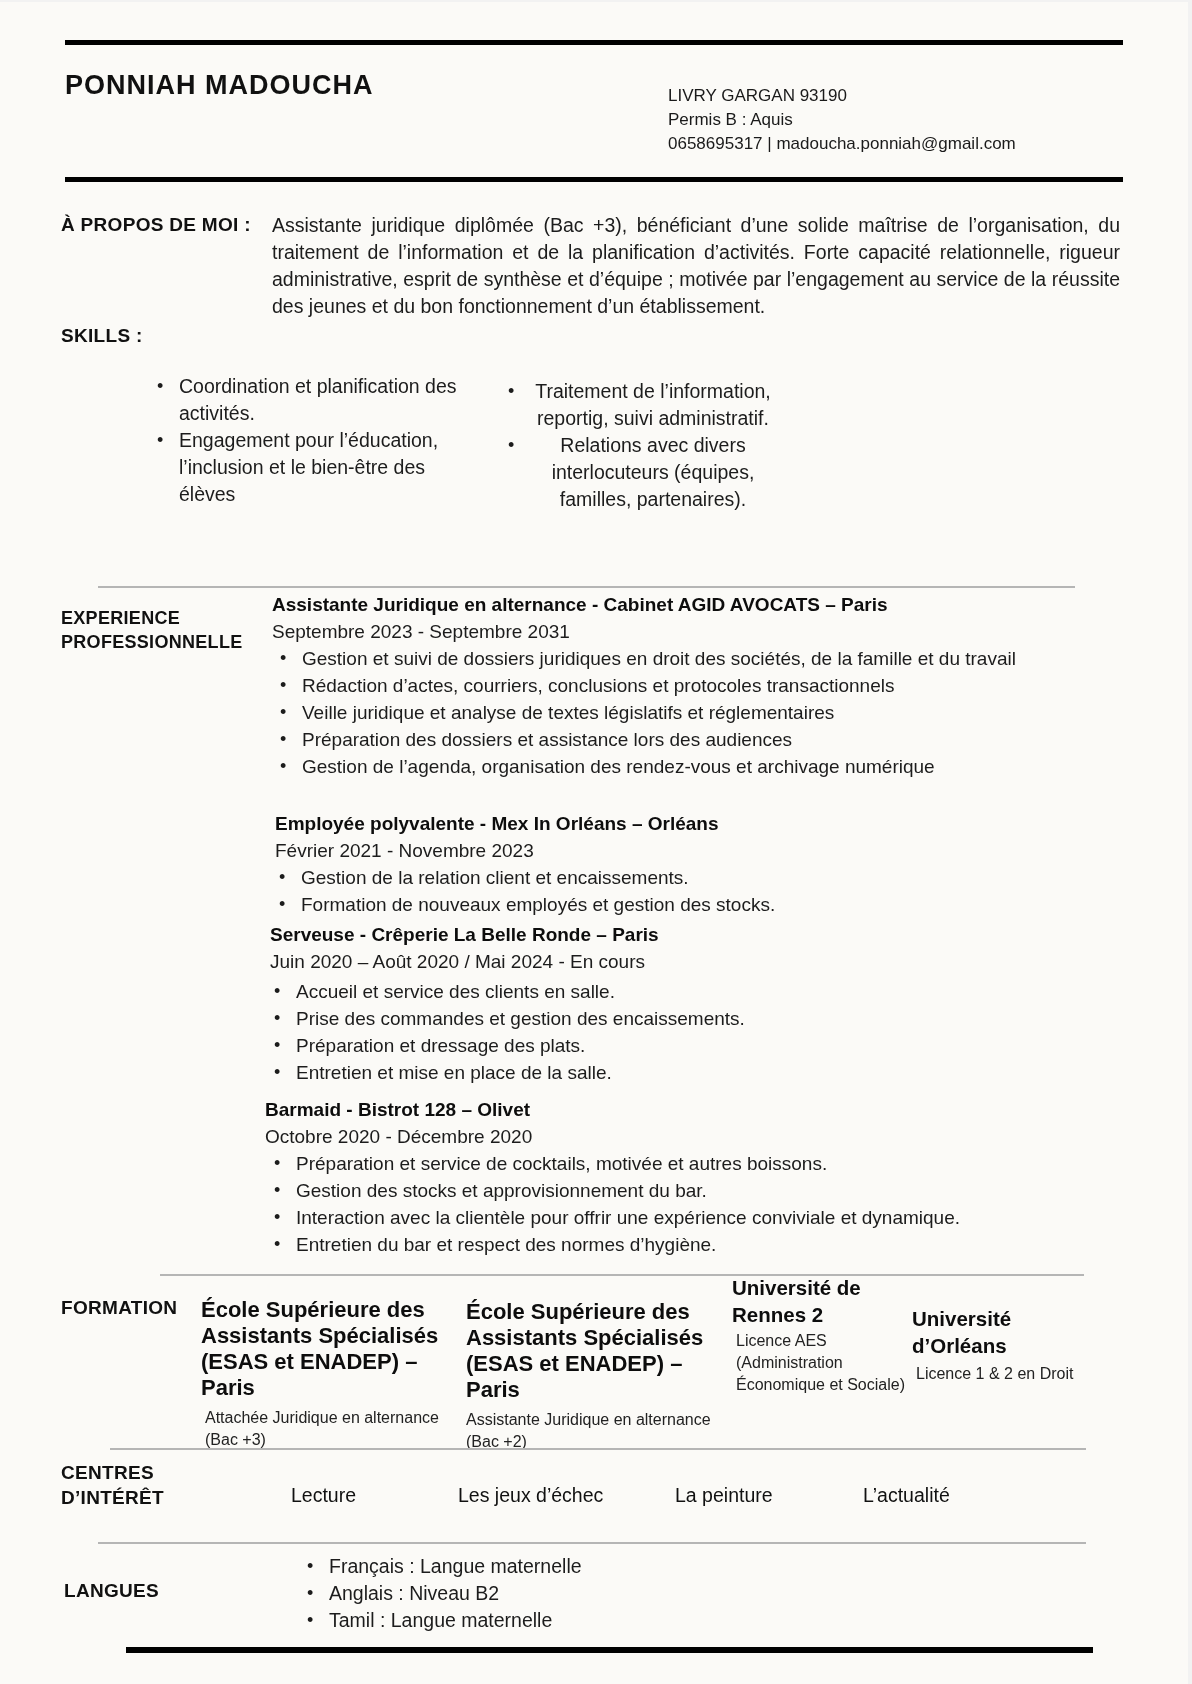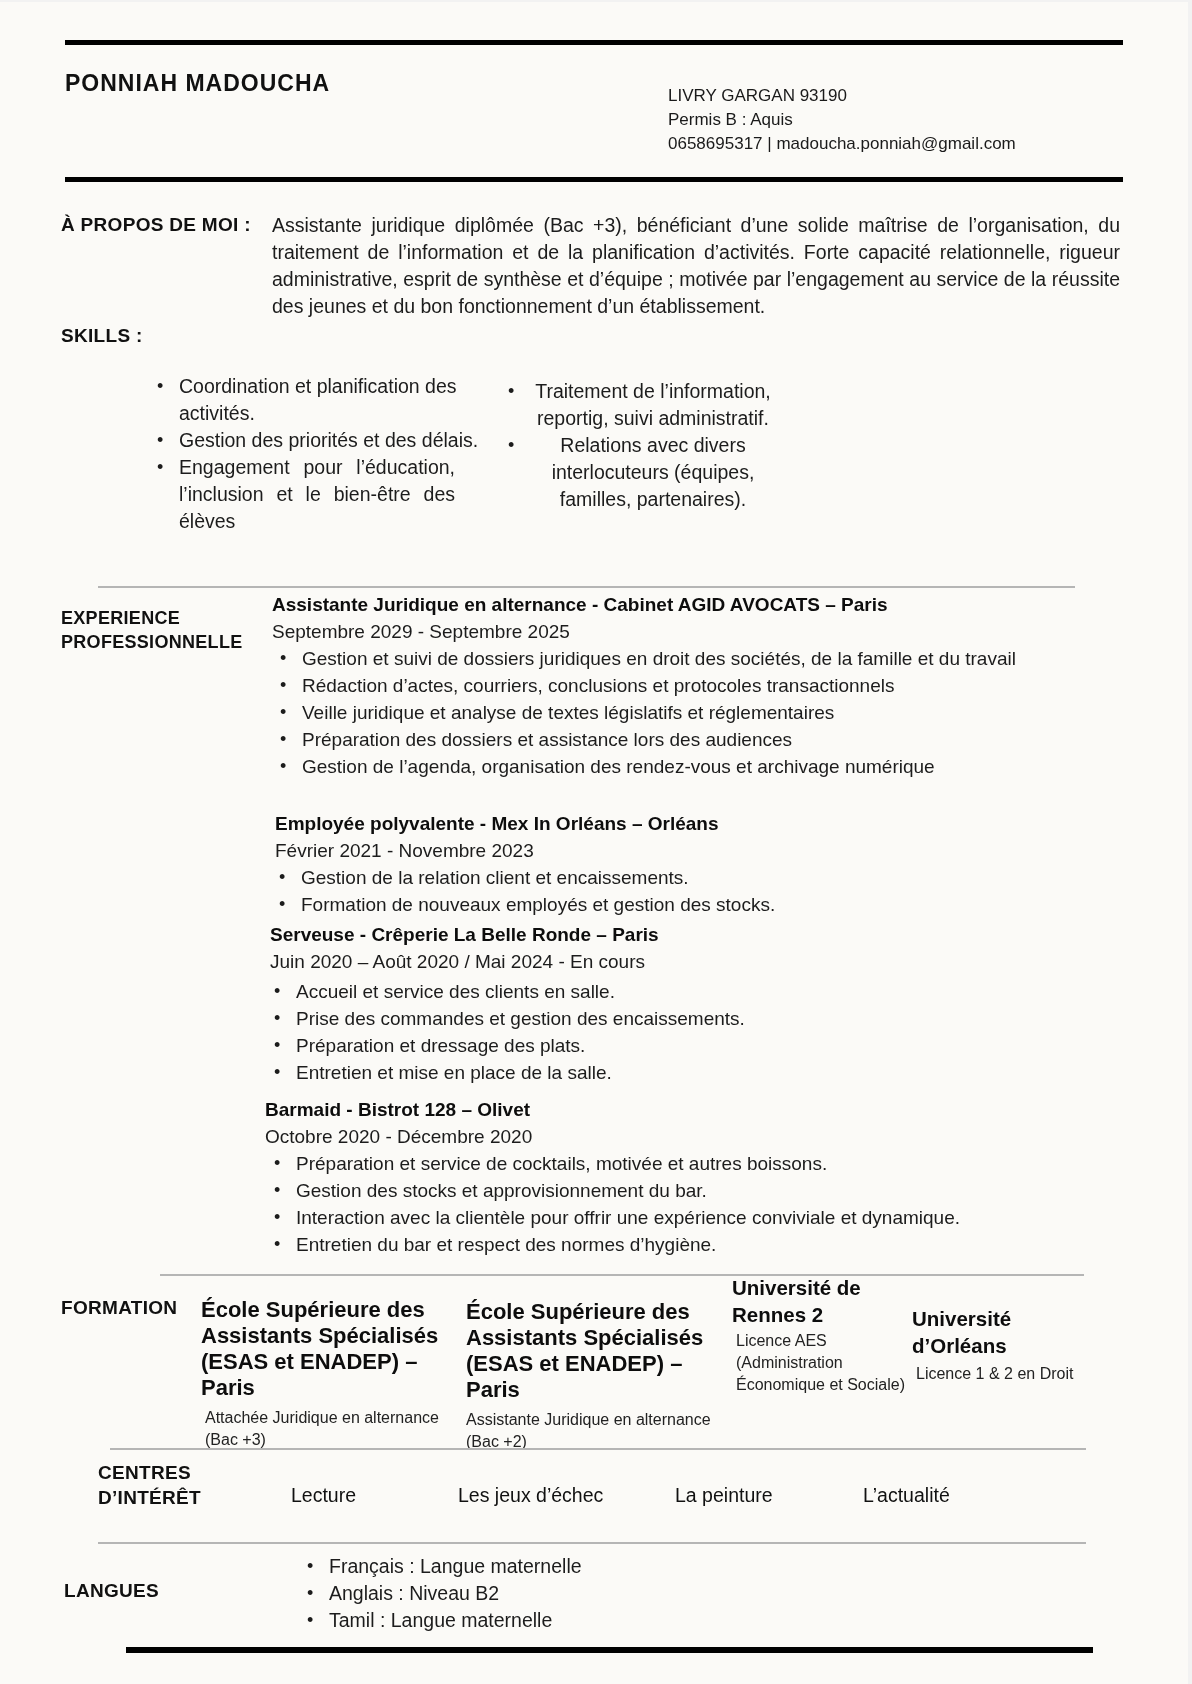--- a/index.html
+++ b/index.html
@@ -8,21 +8,21 @@
     background:#f2f2f2;
     font-family:"Liberation Sans", sans-serif; color:#111;
   }
   .page {
     position:absolute; left:0; top:2px; width:1188px; height:1682px;
     background:#fbfaf7;
   }
   .abs { position:absolute; }
   .rule-thick { position:absolute; height:5px; background:#000; }
   .rule-thin { position:absolute; height:2px; background:#b5b5b5; }
-  .name { left:65px; top:68px; font-size:23px; font-weight:bold; letter-spacing:1px; }
+  .name { left:65px; top:68px; font-size:27px; font-weight:bold; letter-spacing:1px; }
   .contact { left:668px; top:82px; font-size:17px; line-height:24px; color:#1a1a1a; }
   .section-label { font-weight:bold; font-size:18.5px; letter-spacing:0.3px; color:#111; }
   .about-label { left:61px; top:212px; font-size:19px; }
   .about-text { left:272px; top:210px; width:848px; font-size:19.5px; line-height:27px; text-align:justify; color:#1c1c1c; }
   .skills-label { left:61px; top:323px; font-size:19px; }
   ul { margin:0; padding:0; list-style:none; }
   li.bullet { position:relative; padding-left:24px; }
   li.bullet::before { content:"•"; position:absolute; left:2px; top:0; font-size:18px; }
   .skills-col { font-size:19.5px; line-height:27px; color:#1c1c1c; }
   .skills-col-1 { left:155px; top:371px; width:325px; }
@@ -42,21 +42,21 @@
   .edu { position:absolute; }
   .edu-school { font-weight:bold; font-size:22px; line-height:26px; color:#0d0d0d; }
   .edu-degree { font-size:16px; line-height:22px; color:#222; margin-top:6px; padding-left:4px; }
   .edu1 { left:201px; top:1295px; width:260px; }
   .edu2 { left:466px; top:1297px; width:260px; }
   .edu3 { left:732px; top:1272px; width:190px; }
   .edu3 .edu-school, .edu4 .edu-school { font-size:20.5px; line-height:27px; }
   .edu3 .edu-degree { margin-top:2px; }
   .edu4 { left:912px; top:1303px; width:200px; }
   .edu4 .edu-degree { margin-top:4px; }
-  .interests-label { left:61px; top:1458px; font-size:19px; line-height:25px;margin-left:37px; }
+  .interests-label { left:61px; top:1458px; font-size:19px; line-height:25px; }
   .interest { position:absolute; top:1482px; font-weight:normal; font-size:19.5px; color:#111; }
   .i1 { left:291px; } .i2 { left:458px; } .i3 { left:675px; } .i4 { left:863px; }
   .langues-label { left:64px; top:1578px; font-size:19px; }
   .langues-list { left:305px; top:1551px; font-size:19.5px; line-height:27px; color:#1c1c1c; }
 </style>
 </head>
 <body>
 
 <div class="page">
 
@@ -71,35 +71,34 @@
   </div>
 
   <div class="rule-thick" style="left:65px; top:175px; width:1058px;"></div>
 
   <div class="abs section-label about-label">À PROPOS DE MOI :</div>
   <div class="abs about-text">Assistante juridique diplômée (Bac +3), bénéficiant d’une solide maîtrise de l’organisation, du traitement de l’information et de la planification d’activités. Forte capacité relationnelle, rigueur administrative, esprit de synthèse et d’équipe ; motivée par l’engagement au service de la réussite des jeunes et du bon fonctionnement d’un établissement.</div>
 
   <div class="abs section-label skills-label">SKILLS :</div>
   <ul class="abs skills-col skills-col-1">
     <li class="bullet">Coordination et planification des activités.</li>
-    <li class="bullet">Gestion des priorités et des délais.</li>
     <li class="bullet">Engagement pour l’éducation, l’inclusion et le bien-être des élèves</li>
   </ul>
   <ul class="abs skills-col skills-col-2">
     <li class="bullet">Traitement de l’information, reportig, suivi administratif.</li>
     <li class="bullet">Relations avec divers interlocuteurs (équipes, familles, partenaires).</li>
   </ul>
 
   <div class="rule-thin" style="left:98px; top:584px; width:977px;"></div>
 
   <div class="abs section-label exp-label" style="width:190px;">EXPERIENCE PROFESSIONNELLE</div>
 
   <div class="job job1">
     <div class="job-title">Assistante Juridique en alternance - Cabinet AGID AVOCATS – Paris</div>
-    <div>Septembre 2029 - Septembre 2025</div>
+    <div>Septembre 2023 - Septembre 2031</div>
     <ul style="margin-left:6px; width:760px;">
       <li class="bullet">Gestion et suivi de dossiers juridiques en droit des sociétés, de la famille et du travail</li>
       <li class="bullet">Rédaction d’actes, courriers, conclusions et protocoles transactionnels</li>
       <li class="bullet">Veille juridique et analyse de textes législatifs et réglementaires</li>
       <li class="bullet">Préparation des dossiers et assistance lors des audiences</li>
       <li class="bullet">Gestion de l’agenda, organisation des rendez-vous et archivage numérique</li>
     </ul>
   </div>
 
   <div class="job job2">

